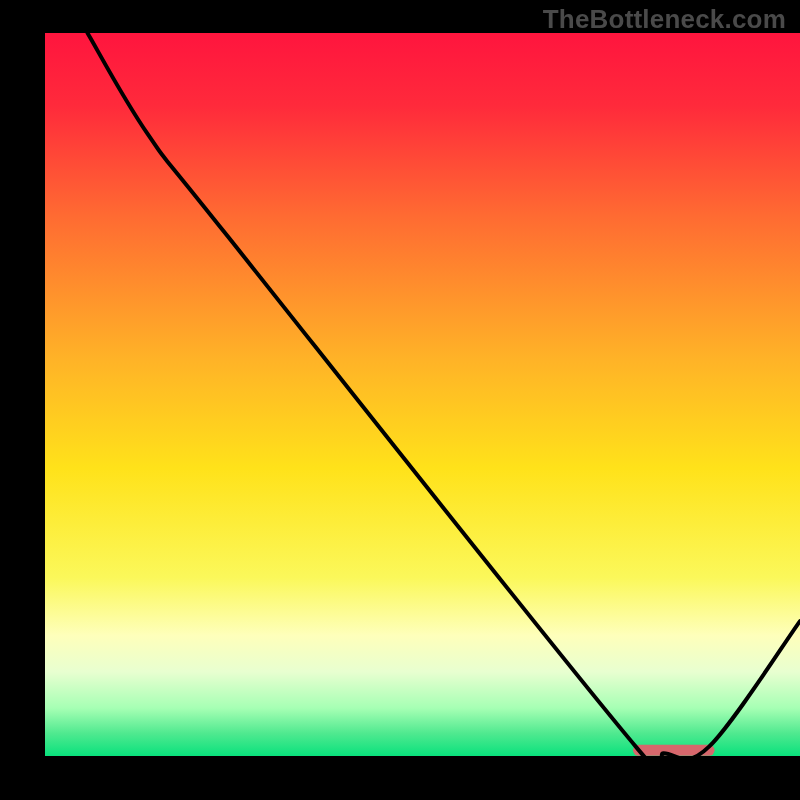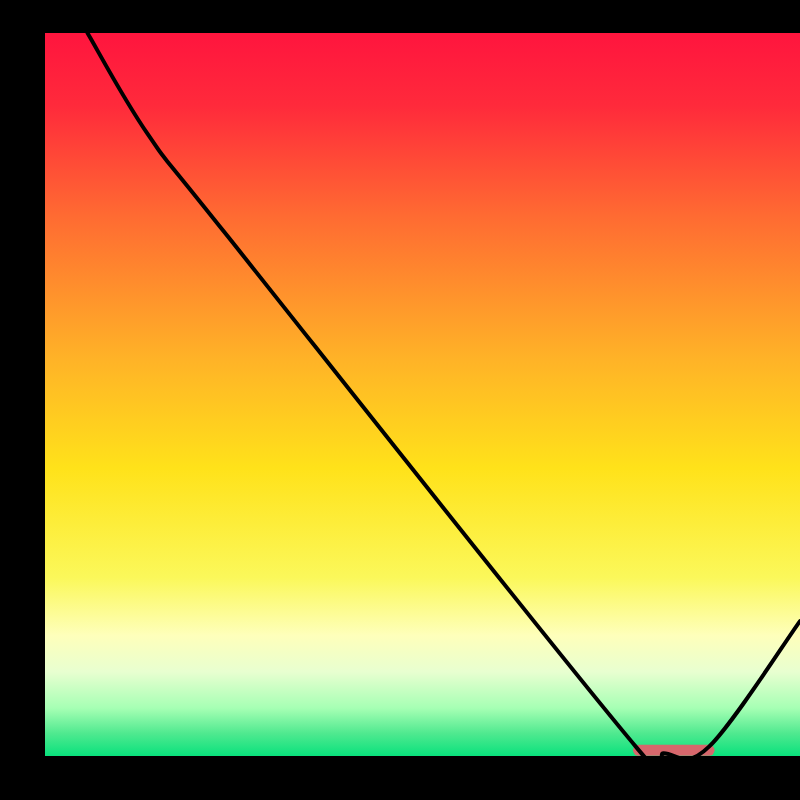--- a/index.html
+++ b/index.html
@@ -25,20 +25,21 @@
     color: #4a4a4a;
     letter-spacing: 0.2px;
   }
   svg {
     display: block;
   }
 </style>
 </head>
 <body>
 <div class="wrap">
+  <div class="watermark">TheBottleneck.com</div>
   <svg id="chart-svg" width="800" height="800" viewBox="0 0 800 800">
       <defs>
         <linearGradient id="bg-grad" x1="0" y1="0" x2="0" y2="1">
           <stop offset="0%" stop-color="#ff153e"></stop>
           <stop offset="10%" stop-color="#ff2a3b"></stop>
           <stop offset="25%" stop-color="#ff6a32"></stop>
           <stop offset="45%" stop-color="#ffb327"></stop>
           <stop offset="60%" stop-color="#ffe21a"></stop>
           <stop offset="75%" stop-color="#fbf85a"></stop>
           <stop offset="83%" stop-color="#feffbb"></stop>

